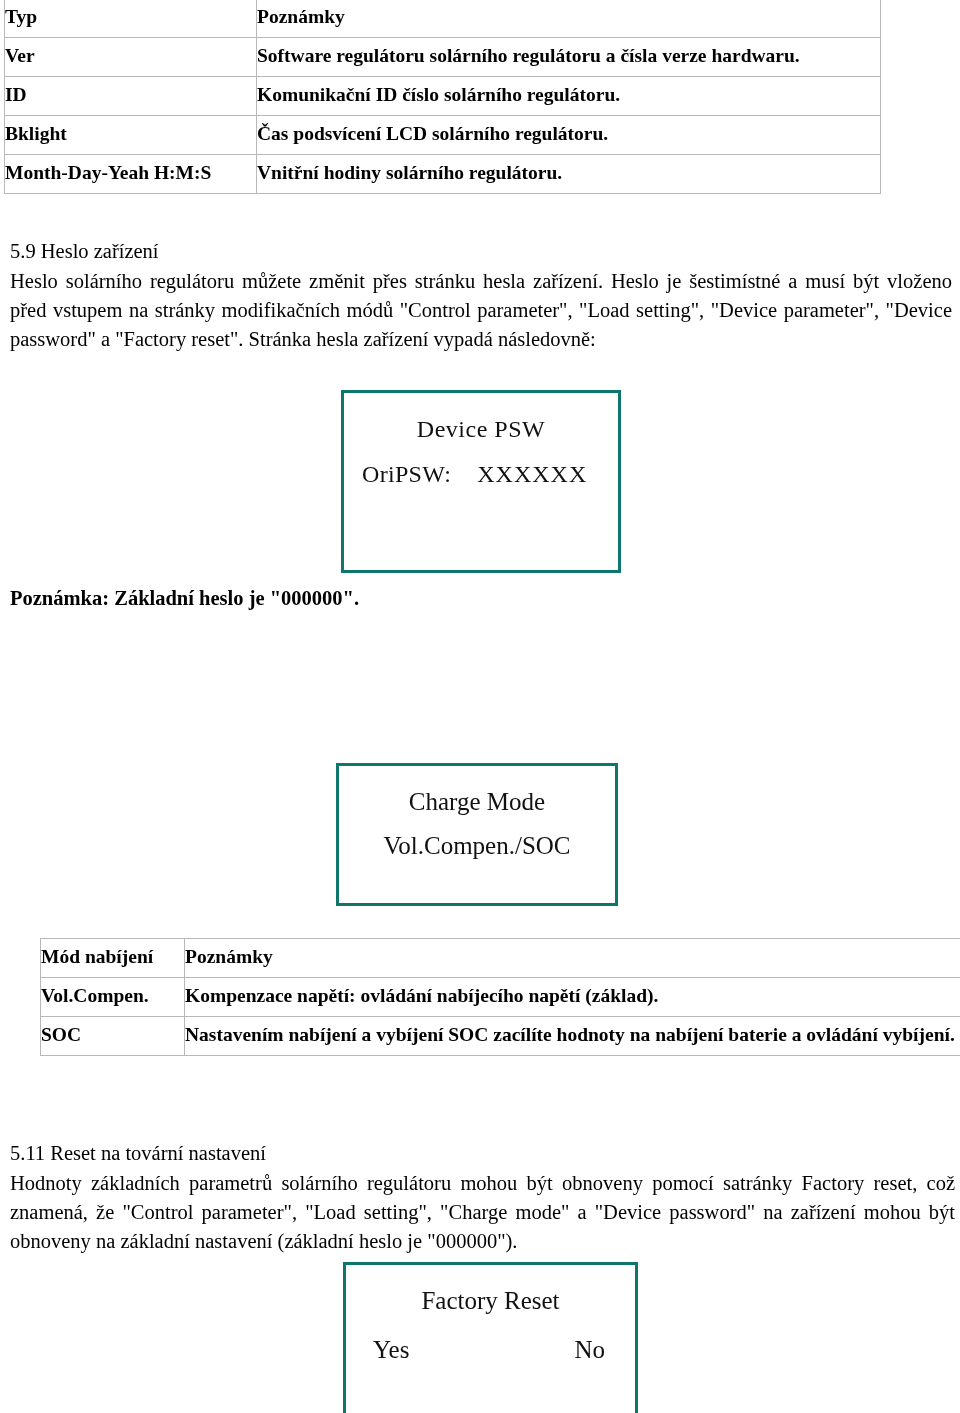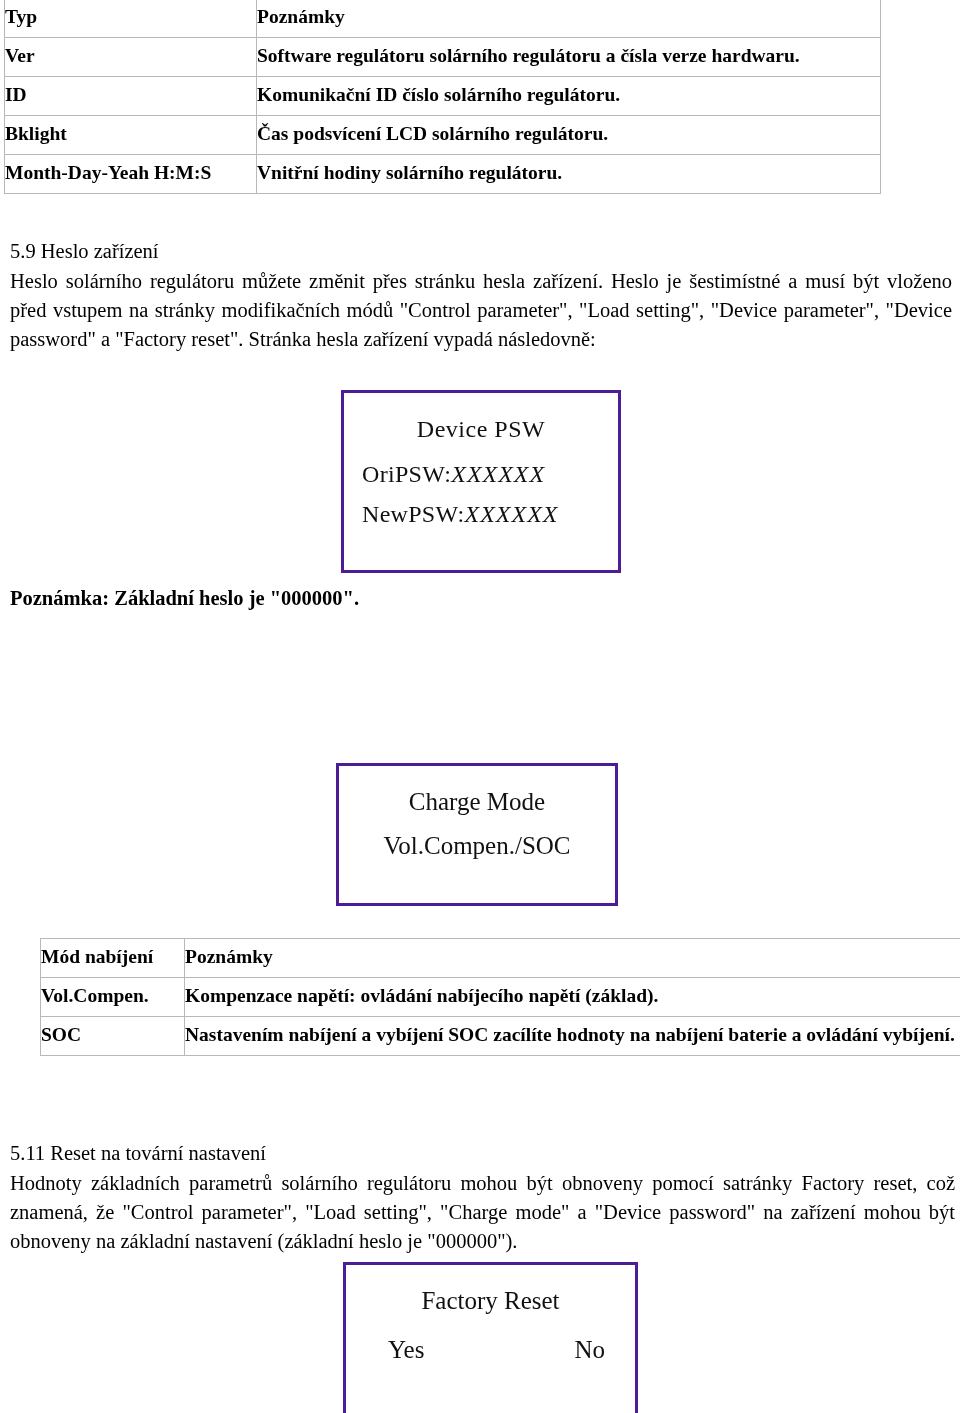--- a/index.html
+++ b/index.html
@@ -73,21 +73,21 @@
 
   #sec59 { left: 10px; top: 238px; width: 942px; }
   #note-psw { left: 10px; top: 584px; width: 500px; font-weight: bold; font-size: 20.5px; }
   #sec510 { left: 10px; top: 645px; width: 942px; }
   #sec511 { left: 10px; top: 1140px; width: 945px; }
 
   
   .lcd {
     position: absolute;
     background: #ffffff;
-    border: 3px solid #4c1d95;
+    border: 3px solid #0f766e;
     font-family: "Liberation Serif", "DejaVu Serif", serif;
     color: #111111;
   }
   .lcd .lcd-line {
     position: absolute;
     white-space: nowrap;
   }
 
   
   #lcd-device-psw {
@@ -109,21 +109,21 @@
     font-size: 24px;
     letter-spacing: 0.3px;
   }
   #lcd-device-psw .row2 {
     left: 18px;
     top: 108px;
     font-size: 24px;
     letter-spacing: 0.3px;
   }
   .psw-label { }
-  .psw-val { margin-left: 0; letter-spacing: 1px; font-style: italic; }
+  .psw-val { margin-left: 26px; letter-spacing: 1px; }
 
   
   #lcd-charge-mode {
     left: 336px;
     top: 763px;
     width: 282px;
     height: 143px;
   }
   #lcd-charge-mode .title {
     left: 0; right: 0;
@@ -145,21 +145,21 @@
     width: 295px;
     height: 183px;
   }
   #lcd-factory-reset .title {
     left: 0; right: 0;
     top: 22px;
     text-align: center;
     font-size: 25px;
   }
   #lcd-factory-reset .opt-yes {
-    left: 42px;
+    left: 27px;
     top: 71px;
     font-size: 25px;
     text-align: right;
   }
   #lcd-factory-reset .opt-no {
     right: 30px;
     top: 71px;
     font-size: 25px;
   }
 </style>
@@ -198,23 +198,20 @@
 <div class="block" id="sec59">
   <div class="heading">5.9 Heslo zařízení</div>
   <p class="para">Heslo solárního regulátoru můžete změnit přes stránku hesla zařízení. Heslo je šestimístné a musí být vloženo před vstupem na stránky modifikačních módů "Control parameter", "Load setting", "Device parameter", "Device password" a "Factory reset". Stránka hesla zařízení vypadá následovně:</p>
 </div>
 
 <div class="lcd" id="lcd-device-psw">
   <div class="lcd-line title">Device PSW</div>
   <div class="lcd-line row1">
     <span class="psw-label">OriPSW:</span><span class="psw-val">XXXXXX</span>
   </div>
-  <div class="lcd-line row2">
-    <span class="psw-label">NewPSW:</span><span class="psw-val">XXXXXX</span>
-  </div>
 </div>
 
 <div class="block" id="note-psw">
   <p class="para nojust">Poznámka: Základní heslo je "000000".</p>
 </div>
 
 <div class="block" id="sec510">
 </div>
 
 <div class="lcd" id="lcd-charge-mode">

